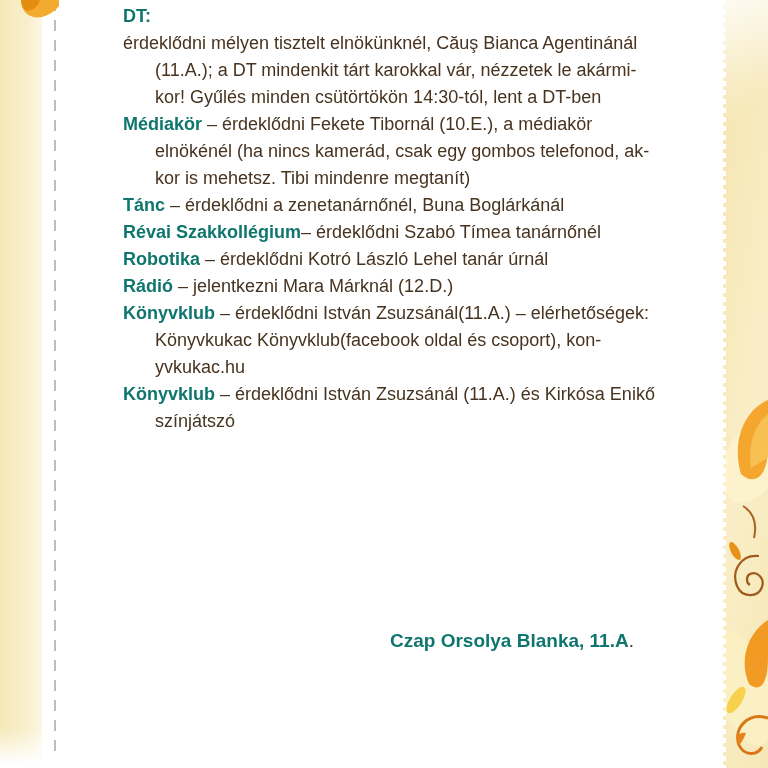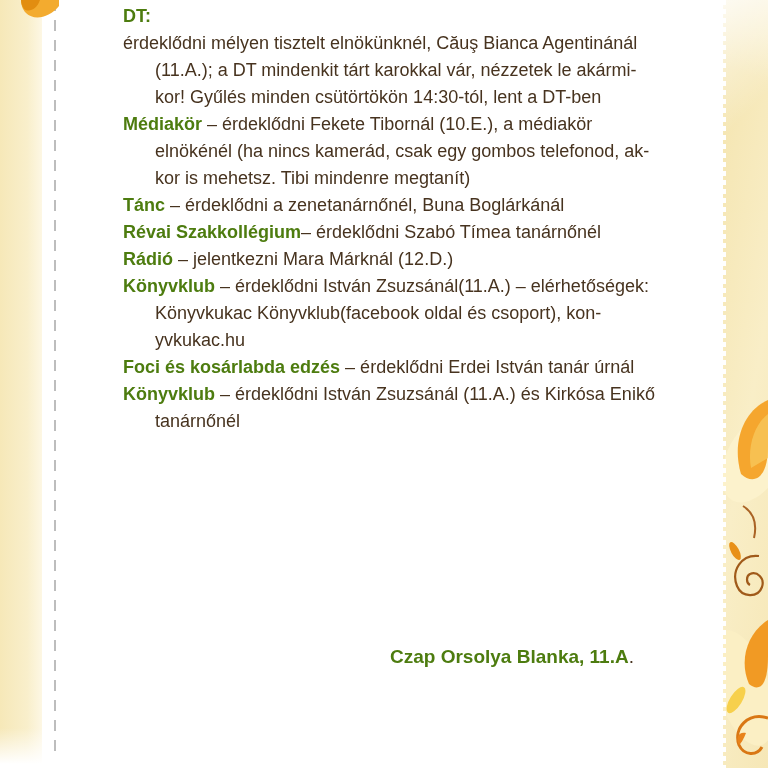--- a/index.html
+++ b/index.html
@@ -39,21 +39,21 @@
     background:repeating-linear-gradient(to bottom,#ffffff 0 5px,rgba(255,255,255,0) 5px 9px);
   }
   .right-strip svg{position:absolute;right:0;bottom:0;}
   
   .content{
     position:absolute;left:123px;top:3px;width:606px;
     color:#47331f;font-size:18px;line-height:27px;
   }
   .line{white-space:pre;}
   .ind{padding-left:32px;}
-  .b{font-weight:bold;color:#4d7c0f;}
+  .b{font-weight:bold;color:#0f766e;}
   .signature{margin-top:33px;padding-left:267px;font-size:19px;white-space:pre;color:#47331f;}
 </style>
 </head>
 <body>
 
 <div class="left-strip"></div>
 
 <div class="dash-line"></div>
 
 <svg class="corner-leaf" viewBox="0 0 38 24" aria-hidden="true">
@@ -91,33 +91,33 @@
       <div class="line ind"><span>elnökénél (ha nincs kamerád, csak egy gombos telefonod, ak-</span></div>
       <div class="line ind"><span>kor is mehetsz. Tibi mindenre megtanít)</span></div>
     </div>
     <div>
       <div class="line"><span class="b">Tánc</span><span> – érdeklődni a zenetanárnőnél, Buna Boglárkánál</span></div>
     </div>
     <div>
       <div class="line"><span class="b">Révai Szakkollégium</span><span>– érdeklődni Szabó Tímea tanárnőnél</span></div>
     </div>
     <div>
+      <div class="line"><span class="b">Robotika</span><span> – érdeklődni Kotró László Lehel tanár úrnál</span></div>
+    </div>
+    <div>
       <div class="line"><span class="b">Rádió</span><span> – jelentkezni Mara Márknál (12.D.)</span></div>
     </div>
     <div>
       <div class="line"><span class="b">Könyvklub</span><span> – érdeklődni István Zsuzsánál(11.A.) – elérhetőségek:</span></div>
       <div class="line ind"><span>Könyvkukac Könyvklub(facebook oldal és csoport), kon-</span></div>
       <div class="line ind"><span>yvkukac.hu</span></div>
     </div>
     <div>
-      <div class="line"><span class="b">Foci és kosárlabda edzés</span><span> – érdeklődni Erdei István tanár úrnál</span></div>
-    </div>
-    <div>
       <div class="line"><span class="b">Könyvklub</span><span> – érdeklődni István Zsuzsánál (11.A.) és Kirkósa Enikő</span></div>
-      <div class="line ind"><span>tanárnőnél</span></div>
+      <div class="line ind"><span>színjátszó</span></div>
     </div>
   </div>
 
 <div class="content" style="top:auto;bottom:0;height:0;"></div>
 
 <div class="signature-holder" style="position:absolute;left:123px;top:630px;width:606px;">
-  <div class="signature" style="margin-top:16px;padding-left:267px;"><span class="b">Czap Orsolya Blanka, 11.A</span><span>.</span></div>
+  <div class="signature" style="margin-top:0;padding-left:267px;"><span class="b">Czap Orsolya Blanka, 11.A</span><span>.</span></div>
 </div>
 
 </body></html>

